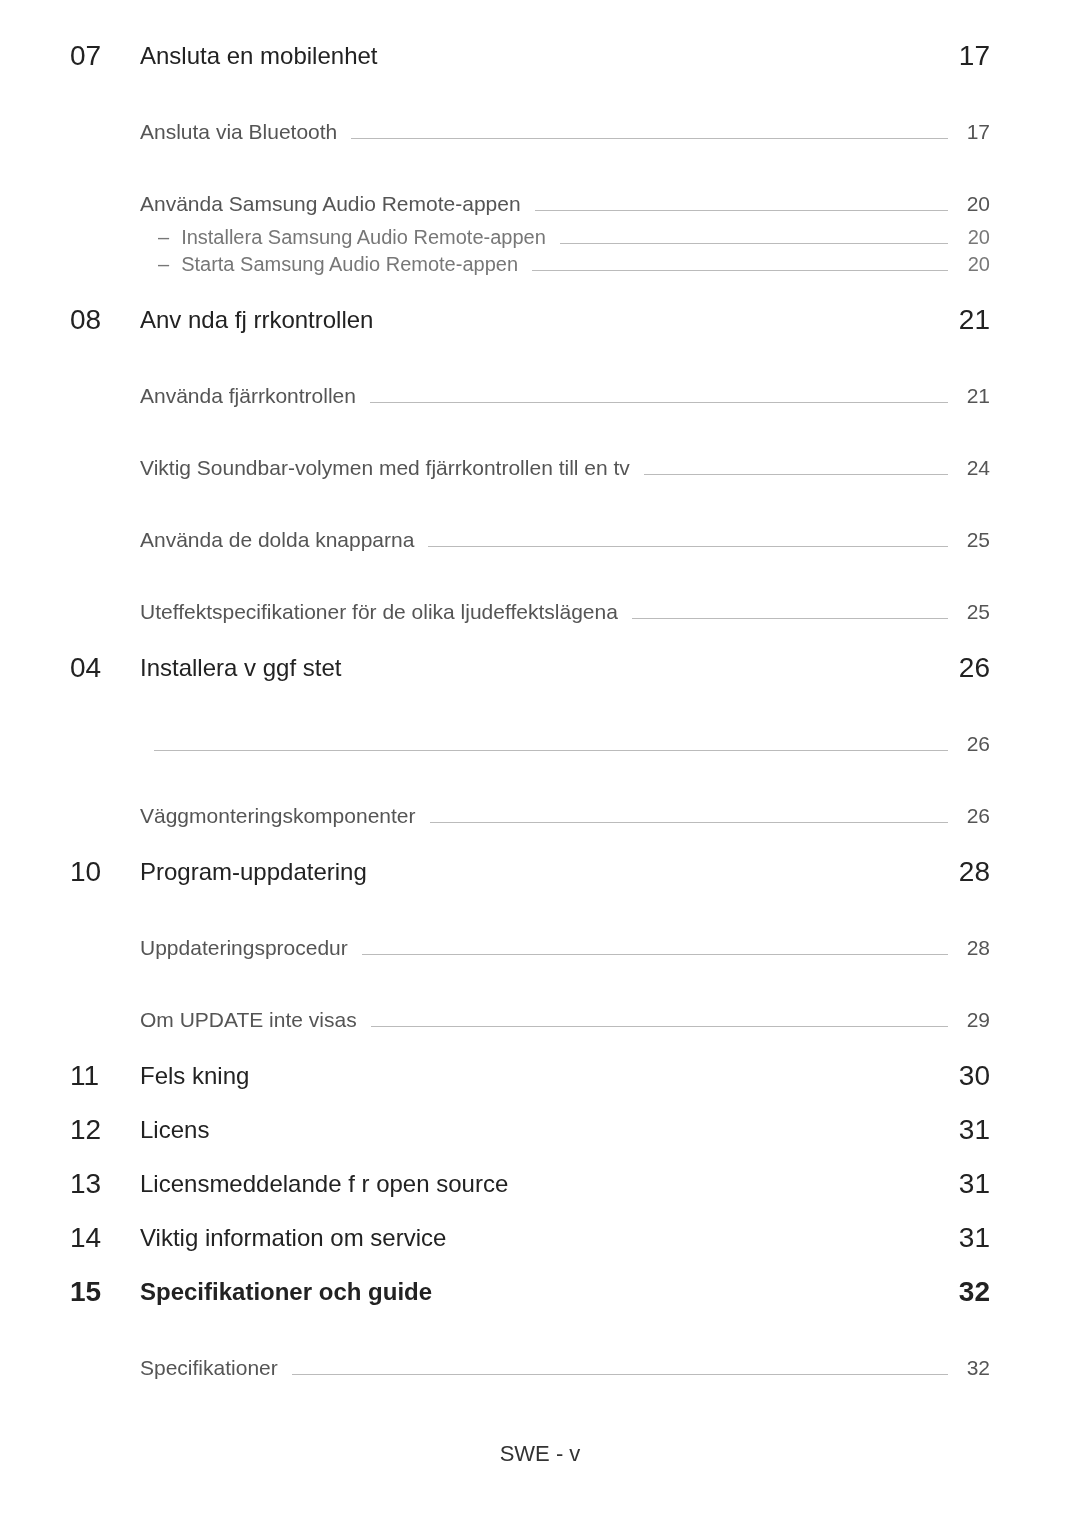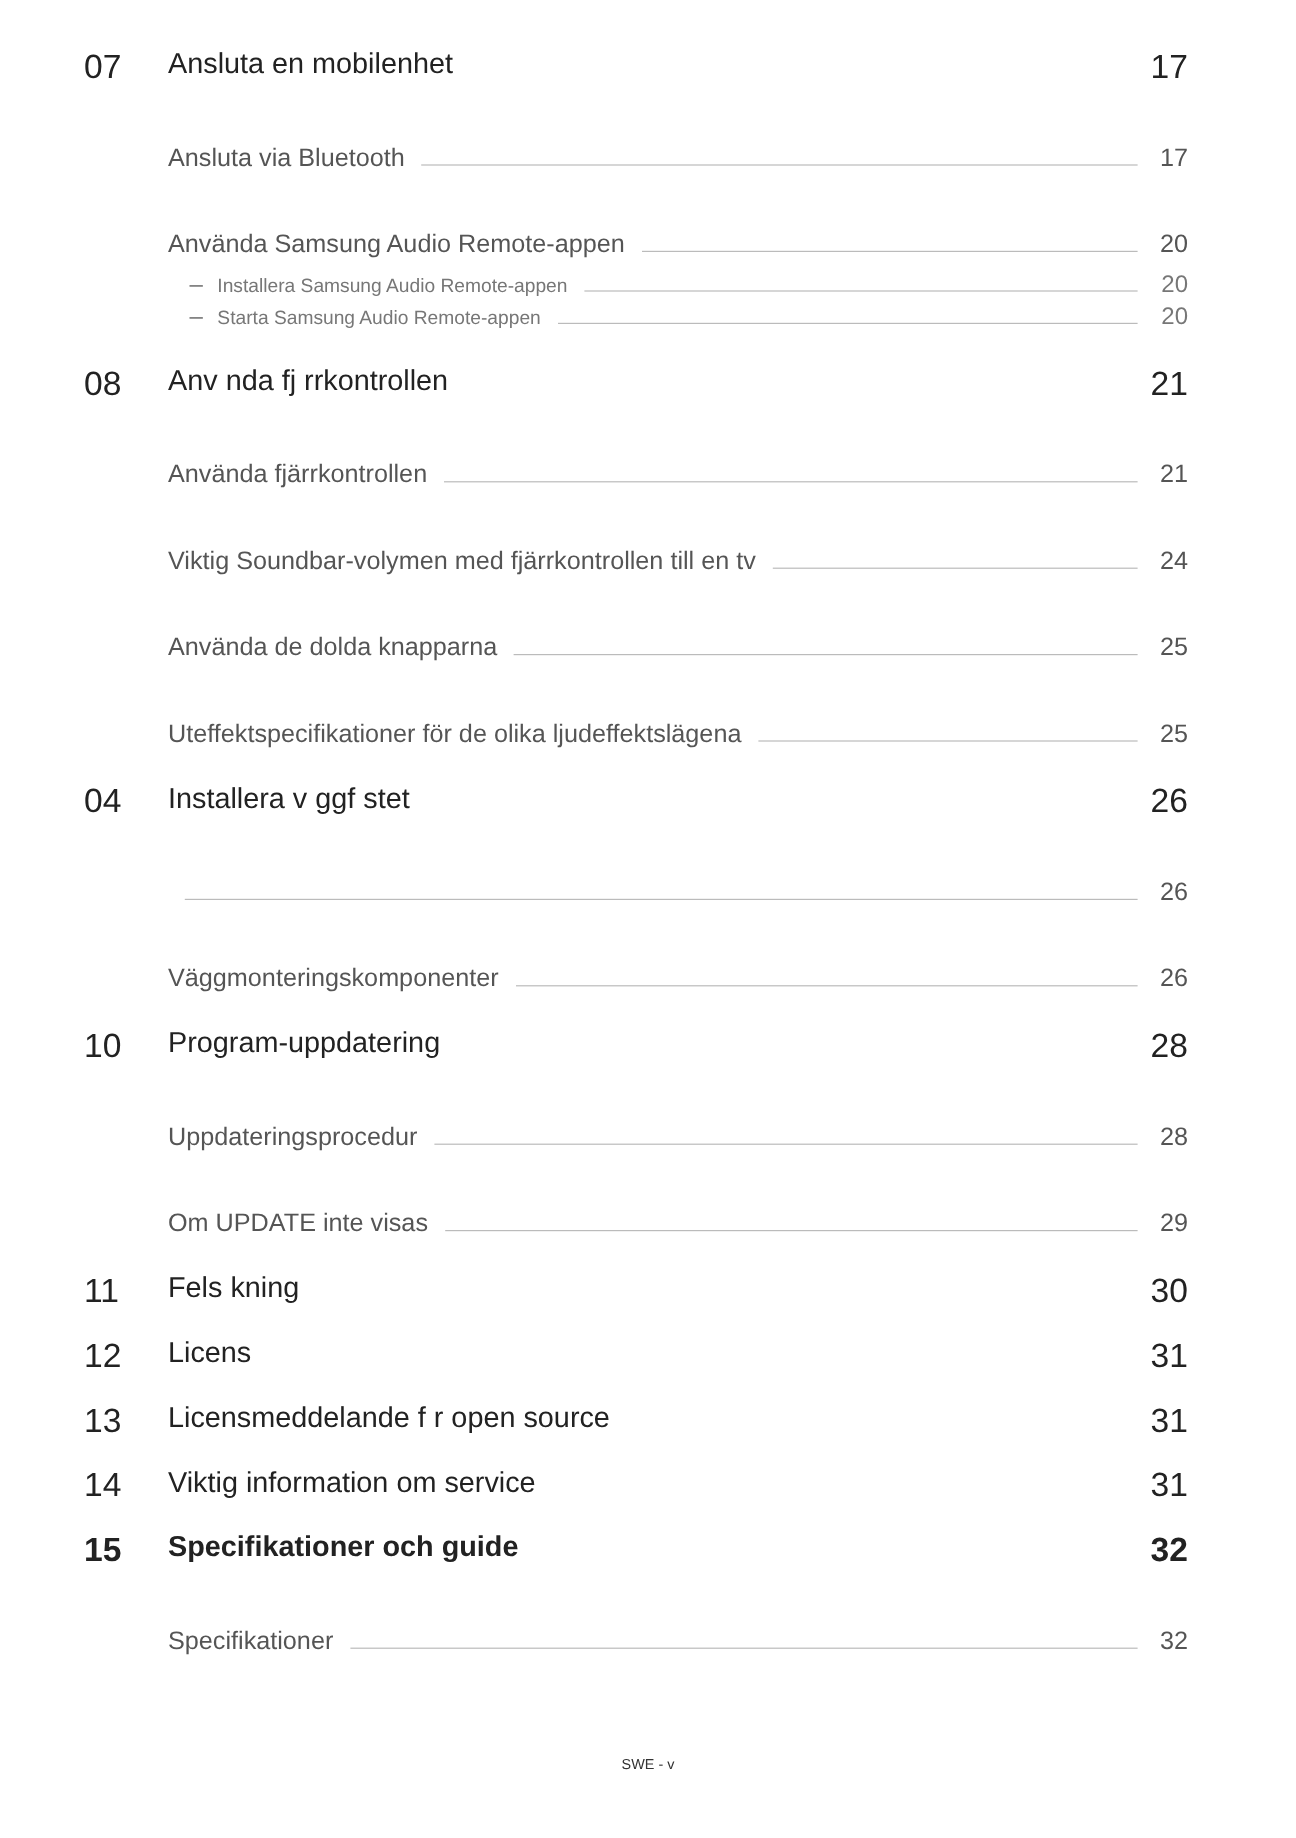--- a/index.html
+++ b/index.html
@@ -11,21 +11,21 @@
       width: 1080px;
       height: 1532px;
       background: #fff;
       font-family: Arial, Helvetica, sans-serif;
       color: #333;
       padding: 40px 90px 40px 70px;
       position: relative;
     }
     .section {
       display: flex;
-      align-items: flex-start;
+      align-items: center;
       margin-bottom: 22px;
     }
     .section-num {
       width: 70px;
       font-size: 28px;
       color: #222;
       flex-shrink: 0;
     }
     .section-title {
       font-size: 24px;
@@ -74,43 +74,43 @@
       align-items: baseline;
       margin-left: 18px;
       margin-bottom: 4px;
     }
     .subentry-dash {
       font-size: 20px;
       color: #777;
       margin-right: 12px;
     }
     .subentry-title {
-      font-size: 16px;
+      font-size: 20px;
       color: #777;
       white-space: nowrap;
     }
     .subentry-page {
       font-size: 20px;
       color: #777;
       min-width: 30px;
       text-align: right;
     }
     .entry-group {
       margin-bottom: 18px;
     }
     .entry-group:last-child {
       margin-bottom: 0;
     }
     .footer {
       position: absolute;
-      bottom: 55px;
+      bottom: 65px;
       left: 0;
       width: 100%;
       text-align: center;
-      font-size: 12px;
+      font-size: 22px;
       color: #333;
     }
     .toc-block {
       margin-bottom: 8px;
     }
   </style>
 </head>
 <body>
 
 <div id="toc-container">

